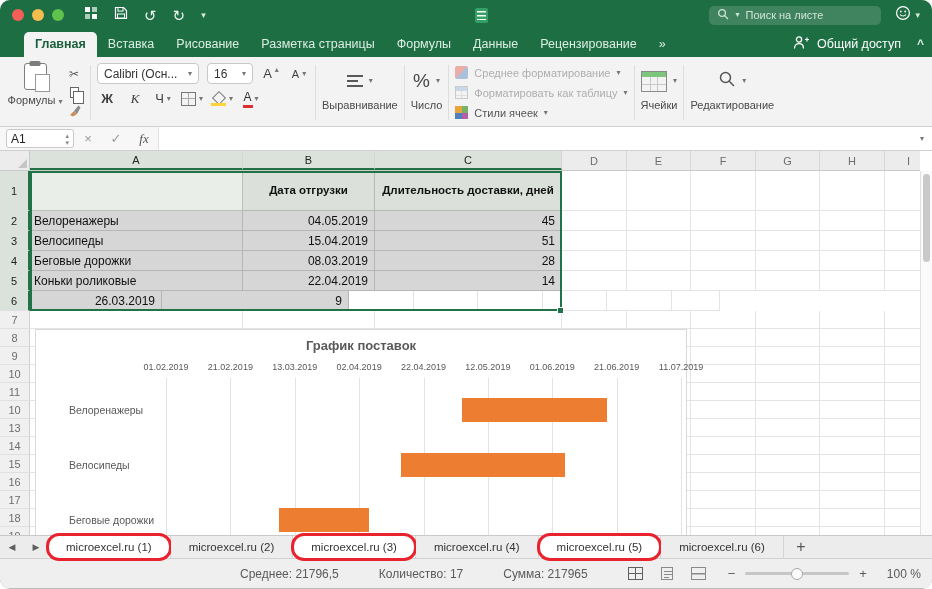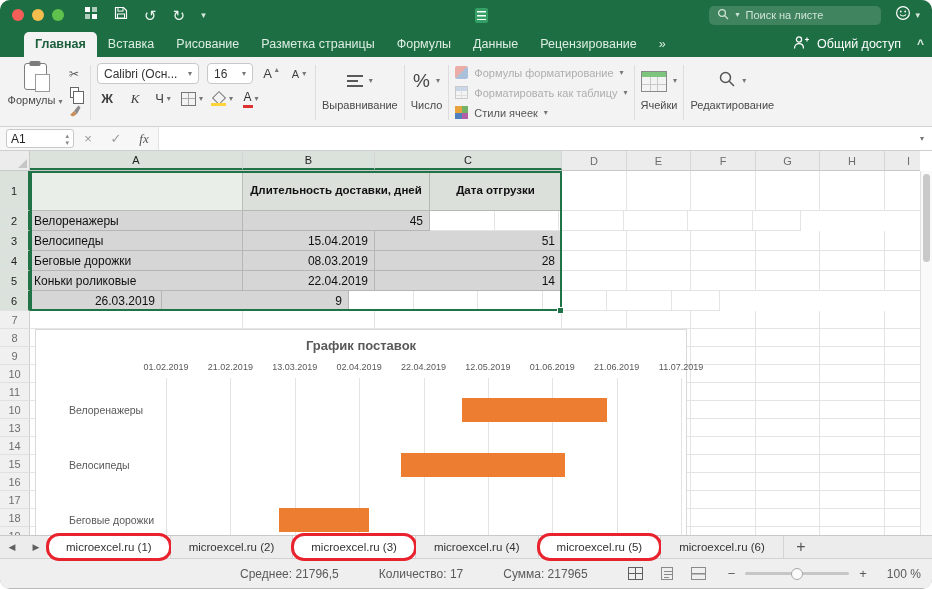--- a/index.html
+++ b/index.html
@@ -320,21 +320,21 @@
         <span class="pct">%</span>
         <span class="caret">▾</span>
       </div>
       <div class="lbl">Число</div>
     </div>
     <div class="rsep"></div>
 
     <div class="rgroup styles-col">
       <div class="stylerow disabled">
         <span class="sic cf-ic"></span>
-        <span>Формулы форматирование</span>
+        <span>Среднее форматирование</span>
         <span class="caret">▾</span>
       </div>
       <div class="stylerow disabled">
         <span class="sic fat-ic"></span>
         <span>Форматировать как таблицу</span>
         <span class="caret">▾</span>
       </div>
       <div class="stylerow">
         <span class="sic cs-ic"></span>
         <span>Стили ячеек</span>
@@ -396,32 +396,33 @@
           <div class="colh" style="width: 64px;">G</div>
           <div class="colh" style="width: 65px;">H</div>
           <div class="colh" style="width: 48px;">I</div>
         </div>
     </div>
     <div class="gridwrap">
       <div>
           <div class="grow" style="height: 40px;">
             <div class="rnum sel">1</div>
             <div class="cell a1" style="width: 213px;"></div>
+            <div class="cell th" style="width: 132px;">Дата отгрузки</div>
             <div class="cell th" style="width: 187px;">Длительность доставки, дней</div>
-            <div class="cell th" style="width: 132px;">Дата отгрузки</div>
             <div class="cell" style="width: 65px;"></div>
             <div class="cell" style="width: 64px;"></div>
             <div class="cell" style="width: 65px;"></div>
             <div class="cell" style="width: 64px;"></div>
             <div class="cell" style="width: 65px;"></div>
             <div class="cell" style="width: 48px;"></div>
           </div>
           <div class="grow" style="height: 20px;">
             <div class="rnum sel">2</div>
             <div class="cell tname" style="width: 213px;">Велоренажеры</div>
+            <div class="cell tdate" style="width: 132px;">04.05.2019</div>
             <div class="cell tnum" style="width: 187px;">45</div>
             <div class="cell" style="width: 65px;"></div>
             <div class="cell" style="width: 64px;"></div>
             <div class="cell" style="width: 65px;"></div>
             <div class="cell" style="width: 64px;"></div>
             <div class="cell" style="width: 65px;"></div>
             <div class="cell" style="width: 48px;"></div>
           </div>
           <div class="grow" style="height: 20px;">
             <div class="rnum sel">3</div>

